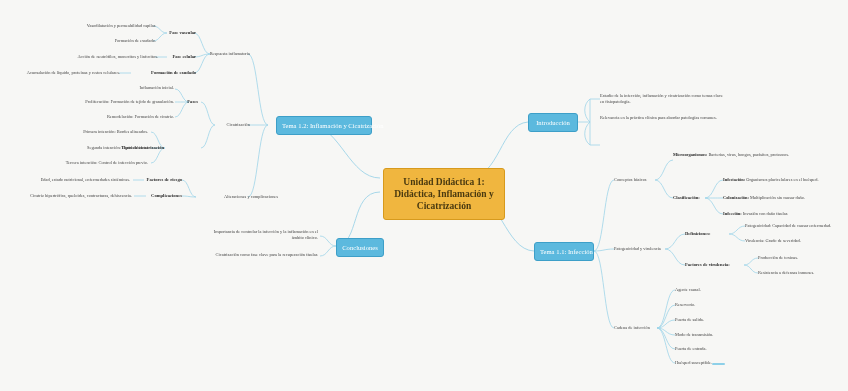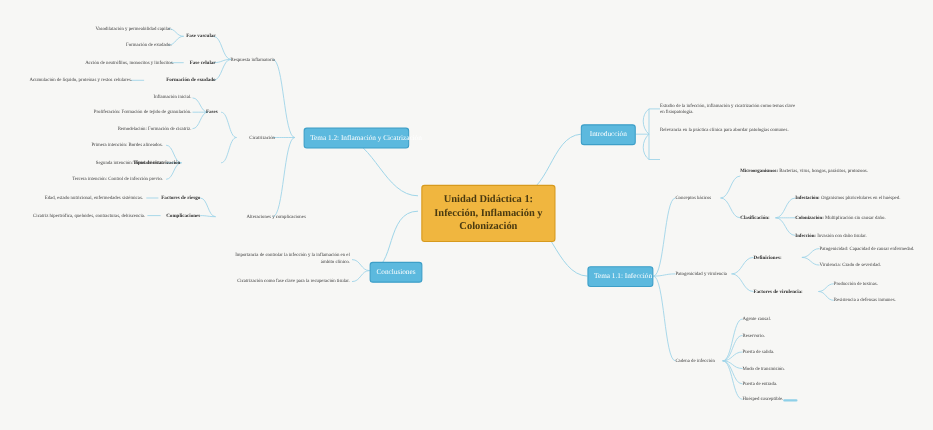--- a/index.html
+++ b/index.html
@@ -129,21 +129,21 @@
       <path d="M196 197 C 189 197, 189 180, 182 180" stroke-width="0.8"></path>
       <path d="M196 197 C 189 197, 189 196, 182 196" stroke-width="0.8"></path>
       <path d="M144 180 L 133 180" stroke-width="0.8"></path>
       <path d="M146 196 L 134 196" stroke-width="0.8"></path>
 
       <path d="M336 246 C 328 246, 328 236, 320 236" stroke-width="0.8"></path>
       <path d="M336 246 C 328 246, 328 256, 320 256" stroke-width="0.8"></path>
     </g>
   </svg>
 
-  <div class="node central" style="left:383px;top:168px;">Unidad Didáctica 1: Infección, Inflamación y Colonización</div>
+  <div class="node central" style="left:383px;top:168px;">Unidad Didáctica 1: Didáctica, Inflamación y Cicatrización</div>
 
   <div class="node blue" style="left:528px;top:113px;width:50px;">Introducción</div>
   <div class="node leaf wrap right" style="left:600px;top:93px;width:124px;">Estudio de la infección, inflamación y cicatrización como temas clave en fisiopatología.</div>
   <div class="node leaf wrap right" style="left:600px;top:115px;width:124px;">Relevancia en la práctica clínica para abordar patologías comunes.</div>
 
   <div class="node blue" style="left:534px;top:242px;width:60px;">Tema 1.1: Infección</div>
 
   <div class="node leaf right" style="left:614px;top:177px;">Conceptos básicos</div>
   <div class="node leaf wrap right" style="left:673px;top:152px;width:118px;">
     <b>Microorganismos:</b>

